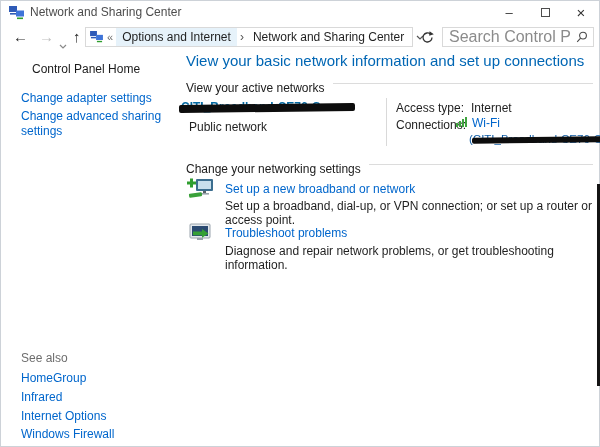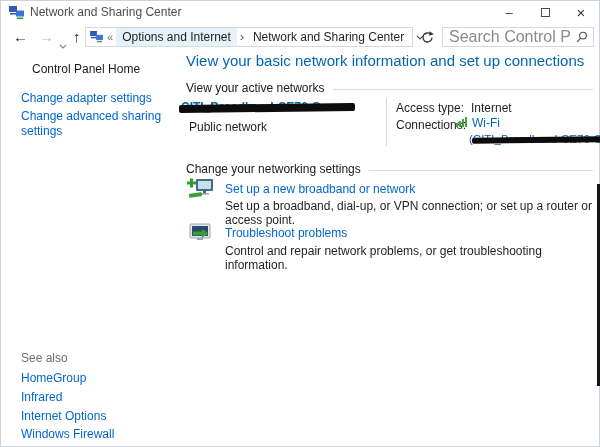--- a/index.html
+++ b/index.html
@@ -53,21 +53,21 @@
   .side-link1 { left:20px; top:90px; }
   .side-link2 { left:20px; top:108px; width:142px; line-height:15px; }
   .see-also { left:20px; top:350px; color:#6d6d6d; }
   .sa-1 { left:20px; top:370px; }
   .sa-2 { left:20px; top:389px; }
   .sa-3 { left:20px; top:408px; }
   .sa-4 { left:20px; top:426px; }
 
   
   .page-title { left:185px; top:51px; font-size:15px; color:#0066b4; white-space:nowrap; }
-  .section-hdr { width:407px; display:flex; align-items:center; }
+  .section-hdr { width:407px; display:flex; align-items:flex-start; }
   .section-hdr .lbl { white-space:nowrap; color:#202020; margin-right:8px; }
   .section-hdr .rule { flex:1; border-top:1px solid #dcdcdc; margin-top:2px; }
   .sec-1 { left:185px; top:80px; }
   .sec-2 { left:185px; top:161px; }
 
   .net-name { left:180px; top:99px; font-weight:bold; color:#0369a1; }
   .net-type { left:188px; top:119px; }
   .net-divider { left:385px; top:97px; height:48px; border-left:1px solid #d9d9d9; }
   .lbl-access { left:395px; top:100px; }
   .val-access { left:470px; top:100px; }
@@ -225,16 +225,16 @@
 
   <span class="abs task-icon-2">
     <svg width="24" height="21" viewBox="0 0 24 21">
       <rect x="1" y="1" width="20" height="14" rx="1" fill="#e3e8ec" stroke="#9aa4ad"></rect>
       <rect x="3" y="3" width="16" height="10" fill="#2b4a72"></rect>
       <rect x="8" y="15" width="6" height="2" fill="#9aa4ad"></rect>
       <polygon points="4,8.6 13,8.6 13,6 19.5,10.4 13,14.8 13,12.2 4,12.2" fill="#35a035"></polygon>
     </svg>
   </span>
   <span class="abs task-link-2 link">Troubleshoot problems</span>
-  <span class="abs task-desc-2">Control and repair network problems, or get troubleshooting information.</span>
+  <span class="abs task-desc-2">Diagnose and repair network problems, or get troubleshooting information.</span>
 
   <span class="abs scroll-thumb"></span>
 </div>
 
 </body></html>

